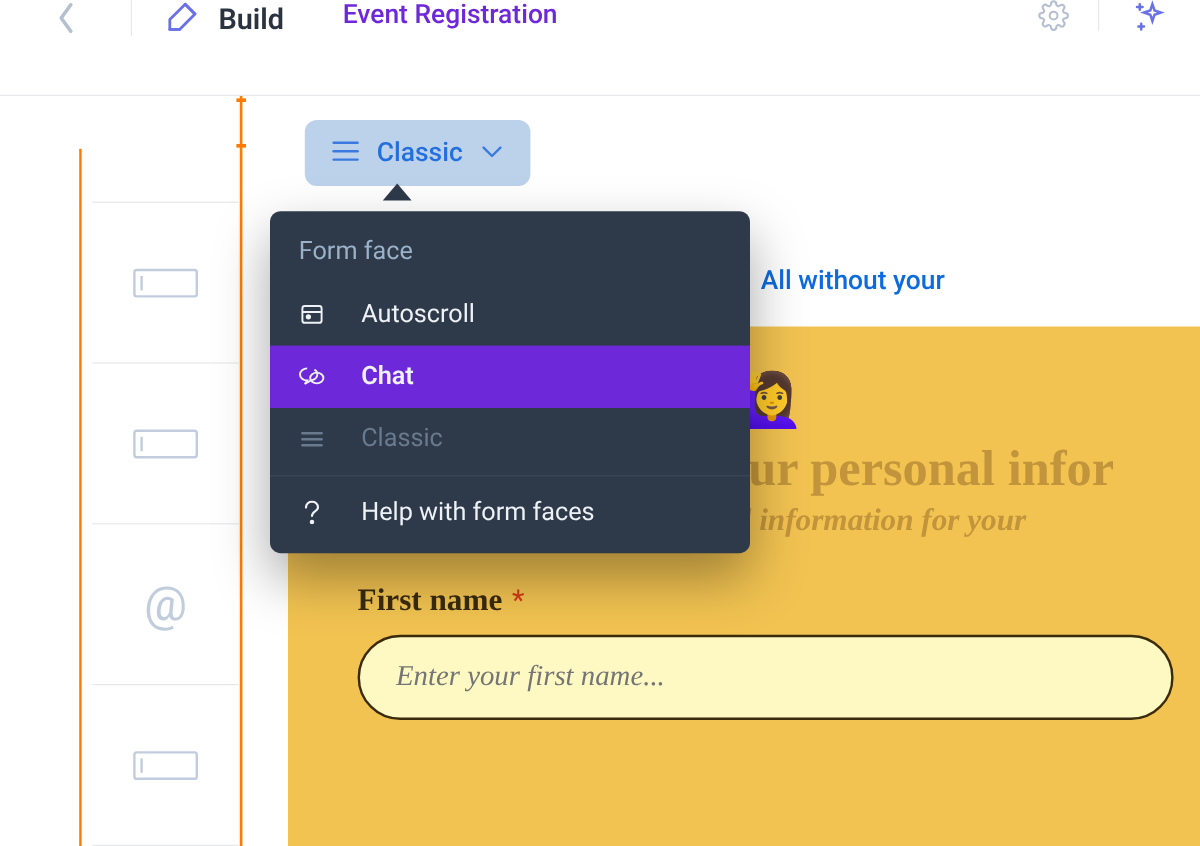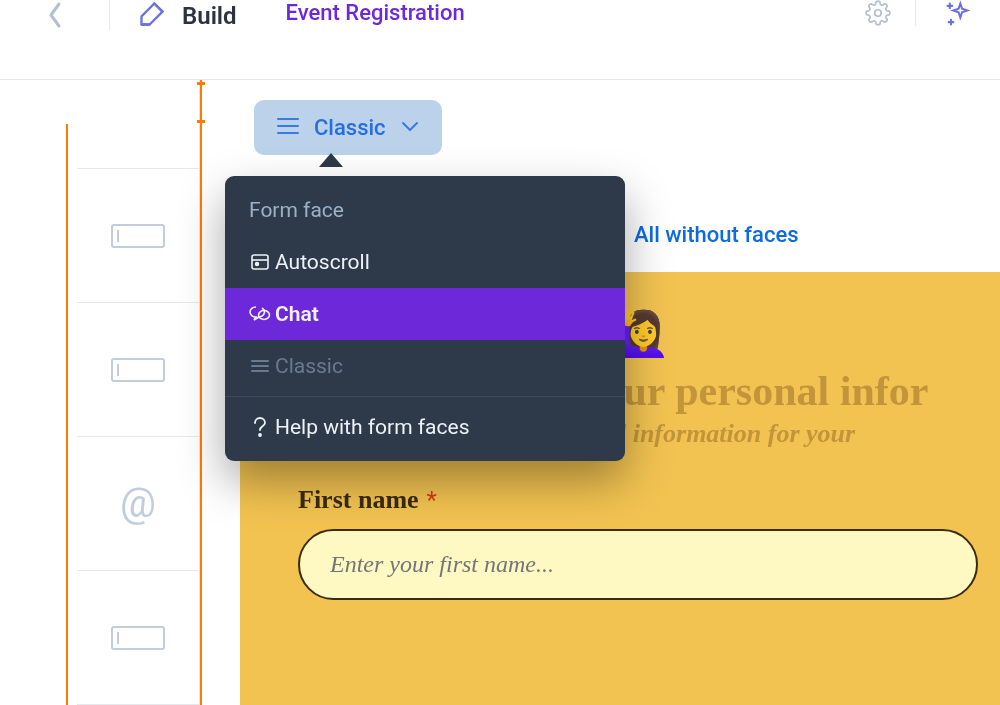--- a/index.html
+++ b/index.html
@@ -211,21 +211,21 @@
 }
 .dropdown-header {
   color: #9bb1c8;
   font-size: 21px;
   font-weight: 400;
   padding: 10px 24px 14px;
 }
 .dropdown-item {
   display: flex;
   align-items: center;
-  gap: 4px;
+  gap: 30px;
   padding: 14px 24px;
   color: #eef2f7;
   font-size: 21px;
   cursor: pointer;
 }
 .dropdown-item.selected {
   background: #6d28d9;
   font-weight: 600;
 }
 .dropdown-item.disabled {
@@ -439,21 +439,21 @@
         <span class="dd-icon">
           <svg width="14" height="20" viewBox="0 0 14 20" fill="none" stroke="currentColor" stroke-width="1.8" stroke-linecap="round">
               <path d="M2 6a5 5 0 0 1 10 0c0 3-5 3-5 7"></path>
               <circle cx="7" cy="18" r="1" fill="currentColor"></circle>
             </svg>
         </span>
         <span>Help with form faces</span>
       </div>
     </div>
 
-    <span class="logic-link">All without faces</span>
+    <span class="logic-link">All without your</span>
 
     <div class="form-card">
       <div class="form-hi" style="position:relative; left:260px; margin-top:-18px;">
         <span>re </span><span class="emoji">🙋‍♀️</span>
       </div>
       <div class="form-subtitle">Let's start with your personal infor</div>
       <div class="form-desc">
         <span style="visibility:hidden">We will only use </span><span>your personal information for your</span>
       </div>
 

